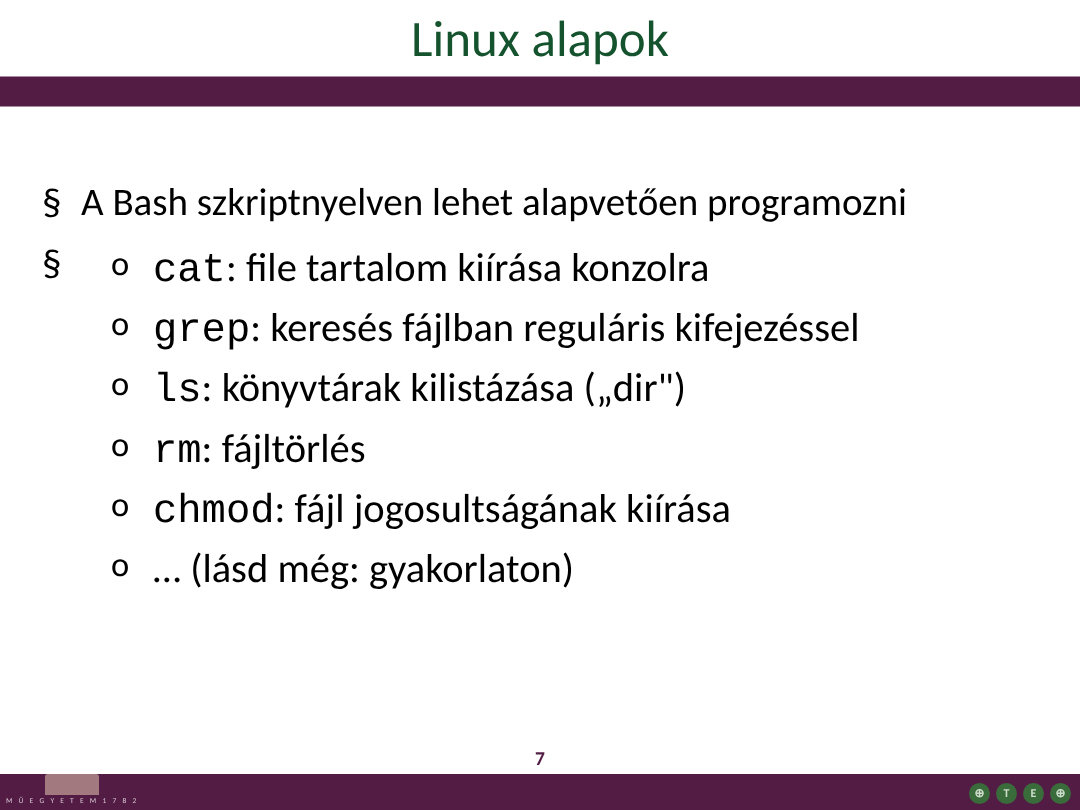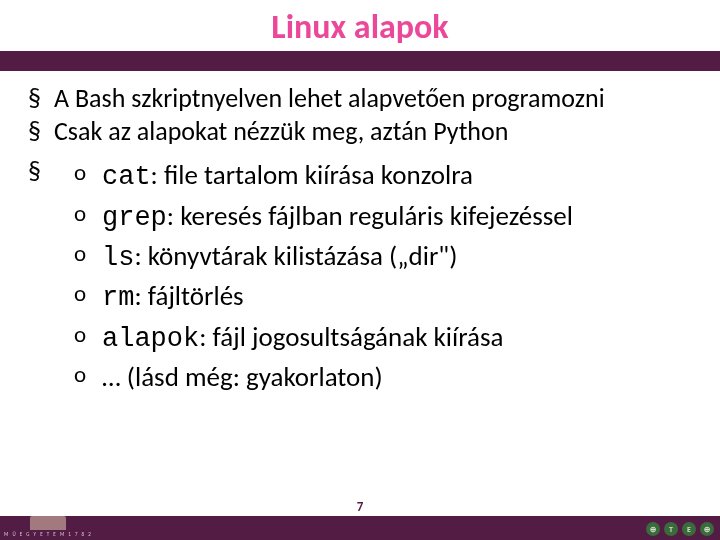--- a/index.html
+++ b/index.html
@@ -17,35 +17,36 @@
     display: flex;
     flex-direction: column;
   }
   .title-area {
     text-align: center;
     padding-top: 6px;
     padding-bottom: 4px;
   }
   .title-area h1 {
     font-size: 34px;
-    font-weight: 700;
-    color: #ec4899;
+    font-weight: 400;
+    color: #14532d;
   }
   .title-underline {
     height: 20px;
     width: 100%;
     background: #521c45;
   }
   .content {
     flex: 1;
     padding: 12px 22px 0 28px;
     color: #000;
   }
   .bullets {
     list-style: none;
+    margin-top: 36px;
   }
   .bullets > li {
     position: relative;
     padding-left: 26px;
     font-size: 26px;
     line-height: 1.18;
     margin-bottom: 2px;
   }
   .bullets > li::before {
     content: "§";
@@ -144,28 +145,27 @@
 <div class="slide">
 
   <div class="title-area">
     <h1>Linux alapok</h1>
   </div>
   <div class="title-underline"></div>
 
   <div class="content">
     <ul class="bullets">
       <li><span>A Bash szkriptnyelven lehet alapvetően programozni</span></li>
-      <li><span>Csak az alapokat nézzük meg, aztán Python</span></li>
       <li>
         <ul class="sublist">
           <li><span class="cmd">cat</span>: <span>file tartalom kiírása konzolra</span></li>
           <li><span class="cmd">grep</span>: <span>keresés fájlban reguláris kifejezéssel</span></li>
           <li><span class="cmd">ls</span>: <span>könyvtárak kilistázása („dir")</span></li>
           <li><span class="cmd">rm</span>: <span>fájltörlés</span></li>
-          <li><span class="cmd">alapok</span>: <span>fájl jogosultságának kiírása</span></li>
+          <li><span class="cmd">chmod</span>: <span>fájl jogosultságának kiírása</span></li>
           <li><span>…</span> <span class="more-note">(lásd még: gyakorlaton)</span></li>
         </ul>
       </li>
     </ul>
   </div>
 
   <div class="page-number">7</div>
 
   <div class="footer"></div>
 

